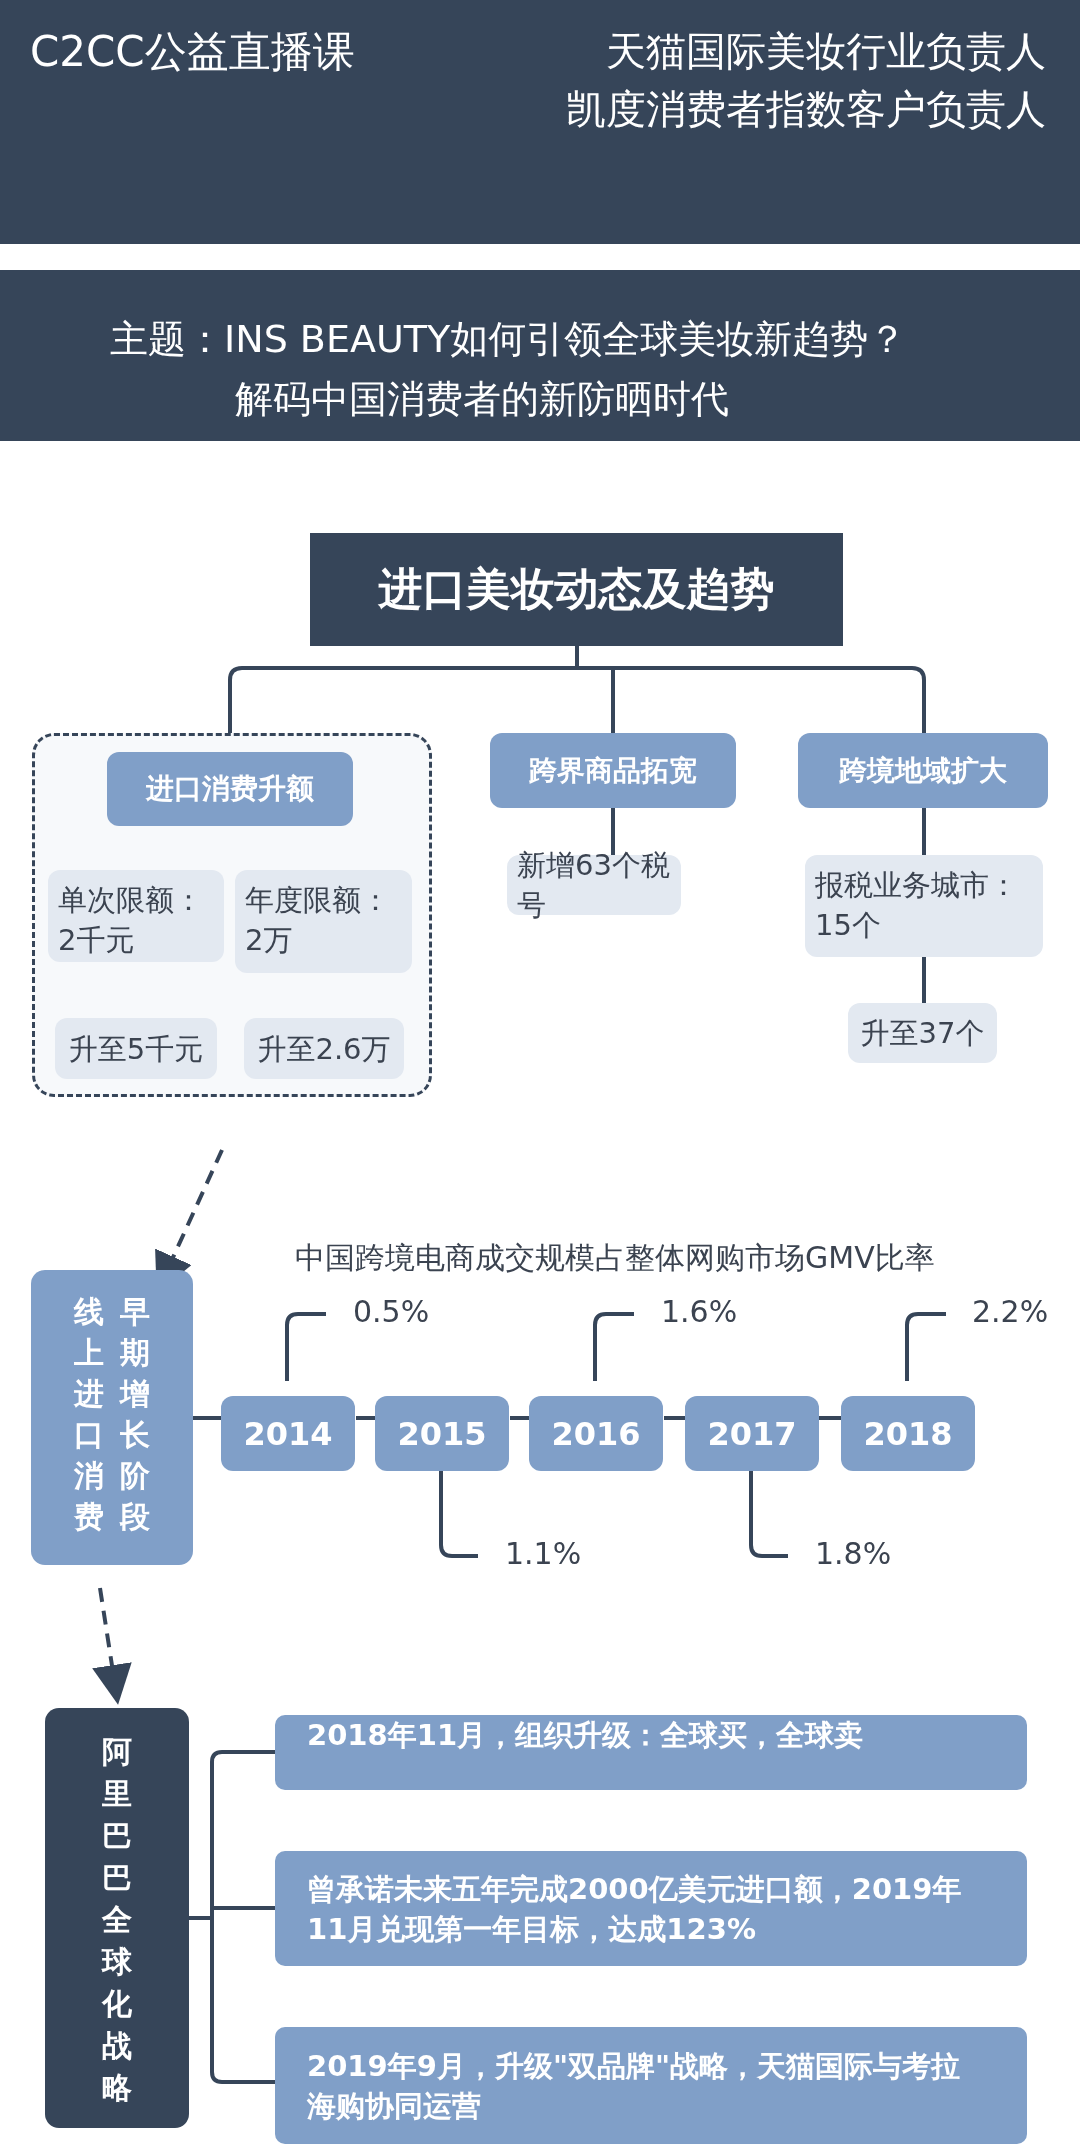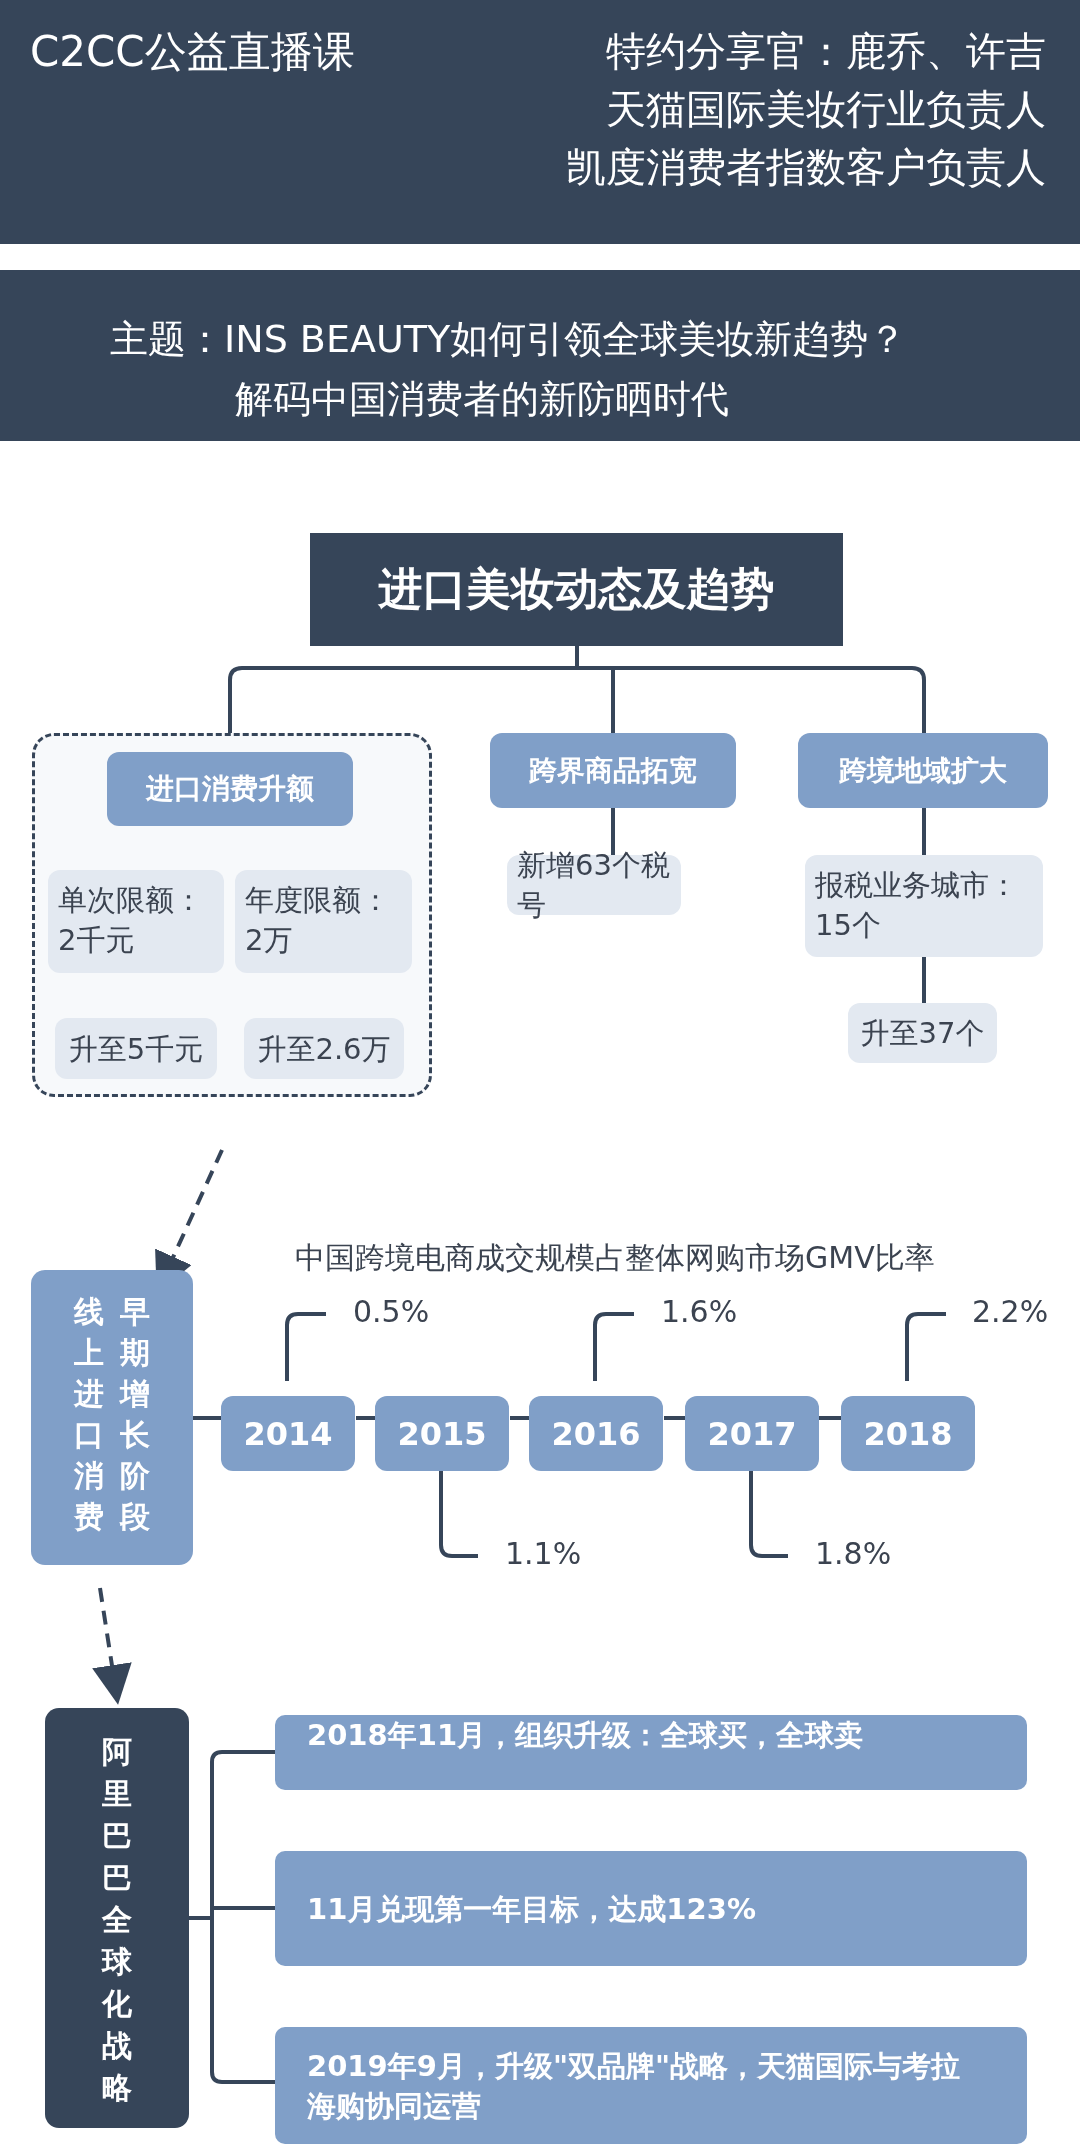--- a/index.html
+++ b/index.html
@@ -25,21 +25,20 @@
   .vcol { display: flex; flex-direction: column; align-items: center; gap: 10px; line-height: 31px; }
   .bar { left: 275px; width: 752px; border-radius: 10px; color: #fff; font-weight: bold; font-size: 29px; padding: 0 32px; display: flex; align-items: flex-start; line-height: 40px; }
   svg.lines { position: absolute; left: 0; top: 0; }
 </style>
 </head>
 <body>
 
 <div class="abs header dark"></div>
 <div class="abs header-left">C2CC公益直播课</div>
 <div class="abs header-right">
-  <div>特约分享官：鹿乔、许吉</div>
   <div>天猫国际美妆行业负责人</div>
   <div>凯度消费者指数客户负责人</div>
 </div>
 
 <div class="abs topic dark"></div>
 <div class="abs topic-l1">主题：INS BEAUTY如何引领全球美妆新趋势？</div>
 <div class="abs topic-l2">解码中国消费者的新防晒时代</div>
 
 <svg class="lines" width="1080" height="2144">
   <defs>
@@ -75,21 +74,21 @@
   <g stroke="#364559" stroke-width="4" fill="none" stroke-dasharray="14 9">
     <path d="M222 1150 L165 1275" marker-end="url(#arr)"></path>
     <path d="M100 1588 L115 1685" marker-end="url(#arr)"></path>
   </g>
 </svg>
 
 <div class="abs root dark">进口美妆动态及趋势</div>
 
 <div class="abs dashed"></div>
 <div class="abs node blue" style="left:107px;top:752px;width:246px;height:74px;">进口消费升额</div>
-<div class="abs leaf light" style="left:48px;top:870px;width:176px;height:103px;">
+<div class="abs leaf light" style="left:48px;top:870px;width:176px;height:92px;">
   <div>单次限额：</div>
   <div>2千元</div>
 </div>
 <div class="abs leaf light" style="left:235px;top:870px;width:177px;height:103px;">
   <div>年度限额：</div>
   <div>2万</div>
 </div>
 <div class="abs leaf light" style="left:55px;top:1018px;width:162px;height:61px;display:flex;align-items:center;justify-content:center;">升至5千元</div>
 <div class="abs leaf light" style="left:244px;top:1018px;width:160px;height:61px;display:flex;align-items:center;justify-content:center;">升至2.6万</div>
 
@@ -144,18 +143,19 @@
     <span>球</span>
     <span>化</span>
     <span>战</span>
     <span>略</span>
   </div>
 </div>
 <div class="abs bar blue" style="top:1715px;height:75px;">
   <span>2018年11月，组织升级：全球买，全球卖</span>
 </div>
 <div class="abs bar blue" style="top:1851px;height:115px;flex-direction:column;align-items:flex-start;justify-content:center;">
+  <span>曾承诺未来五年完成2000亿美元进口额，2019年</span>
   <span>11月兑现第一年目标，达成123%</span>
 </div>
 <div class="abs bar blue" style="top:2027px;height:117px;flex-direction:column;align-items:flex-start;justify-content:center;">
   <span>2019年9月，升级"双品牌"战略，天猫国际与考拉</span>
   <span>海购协同运营</span>
 </div>
 
 </body></html>

